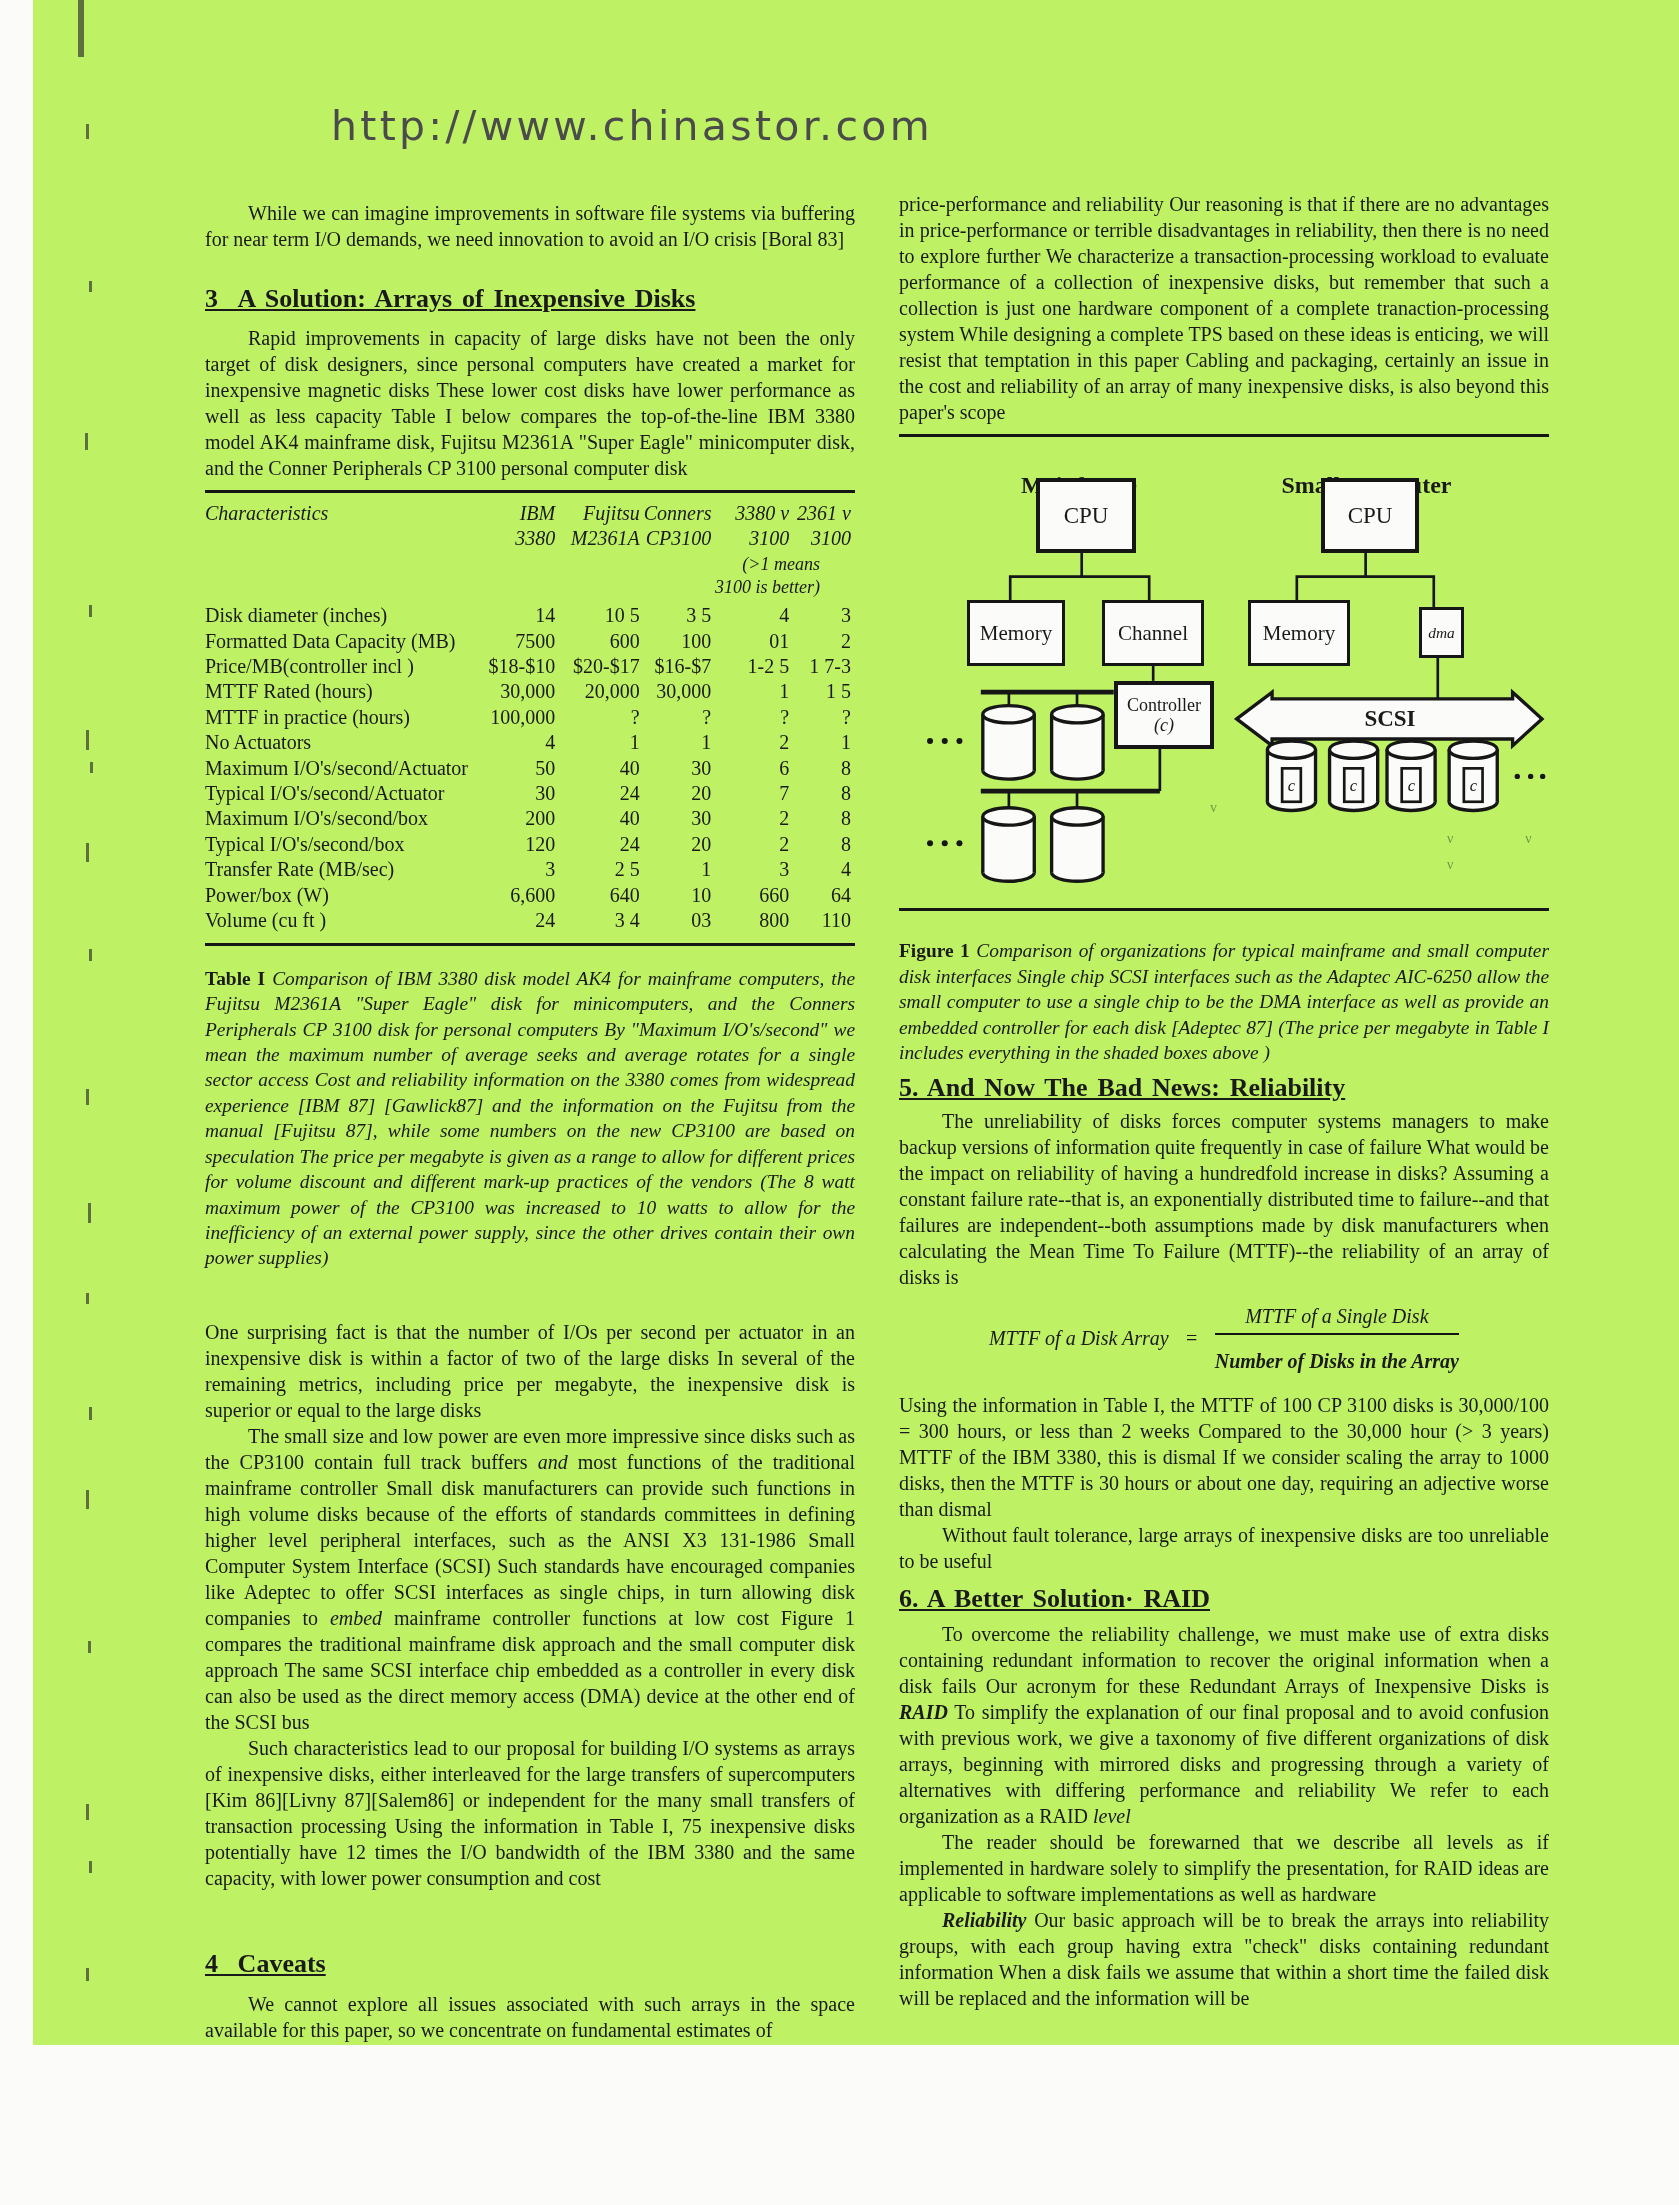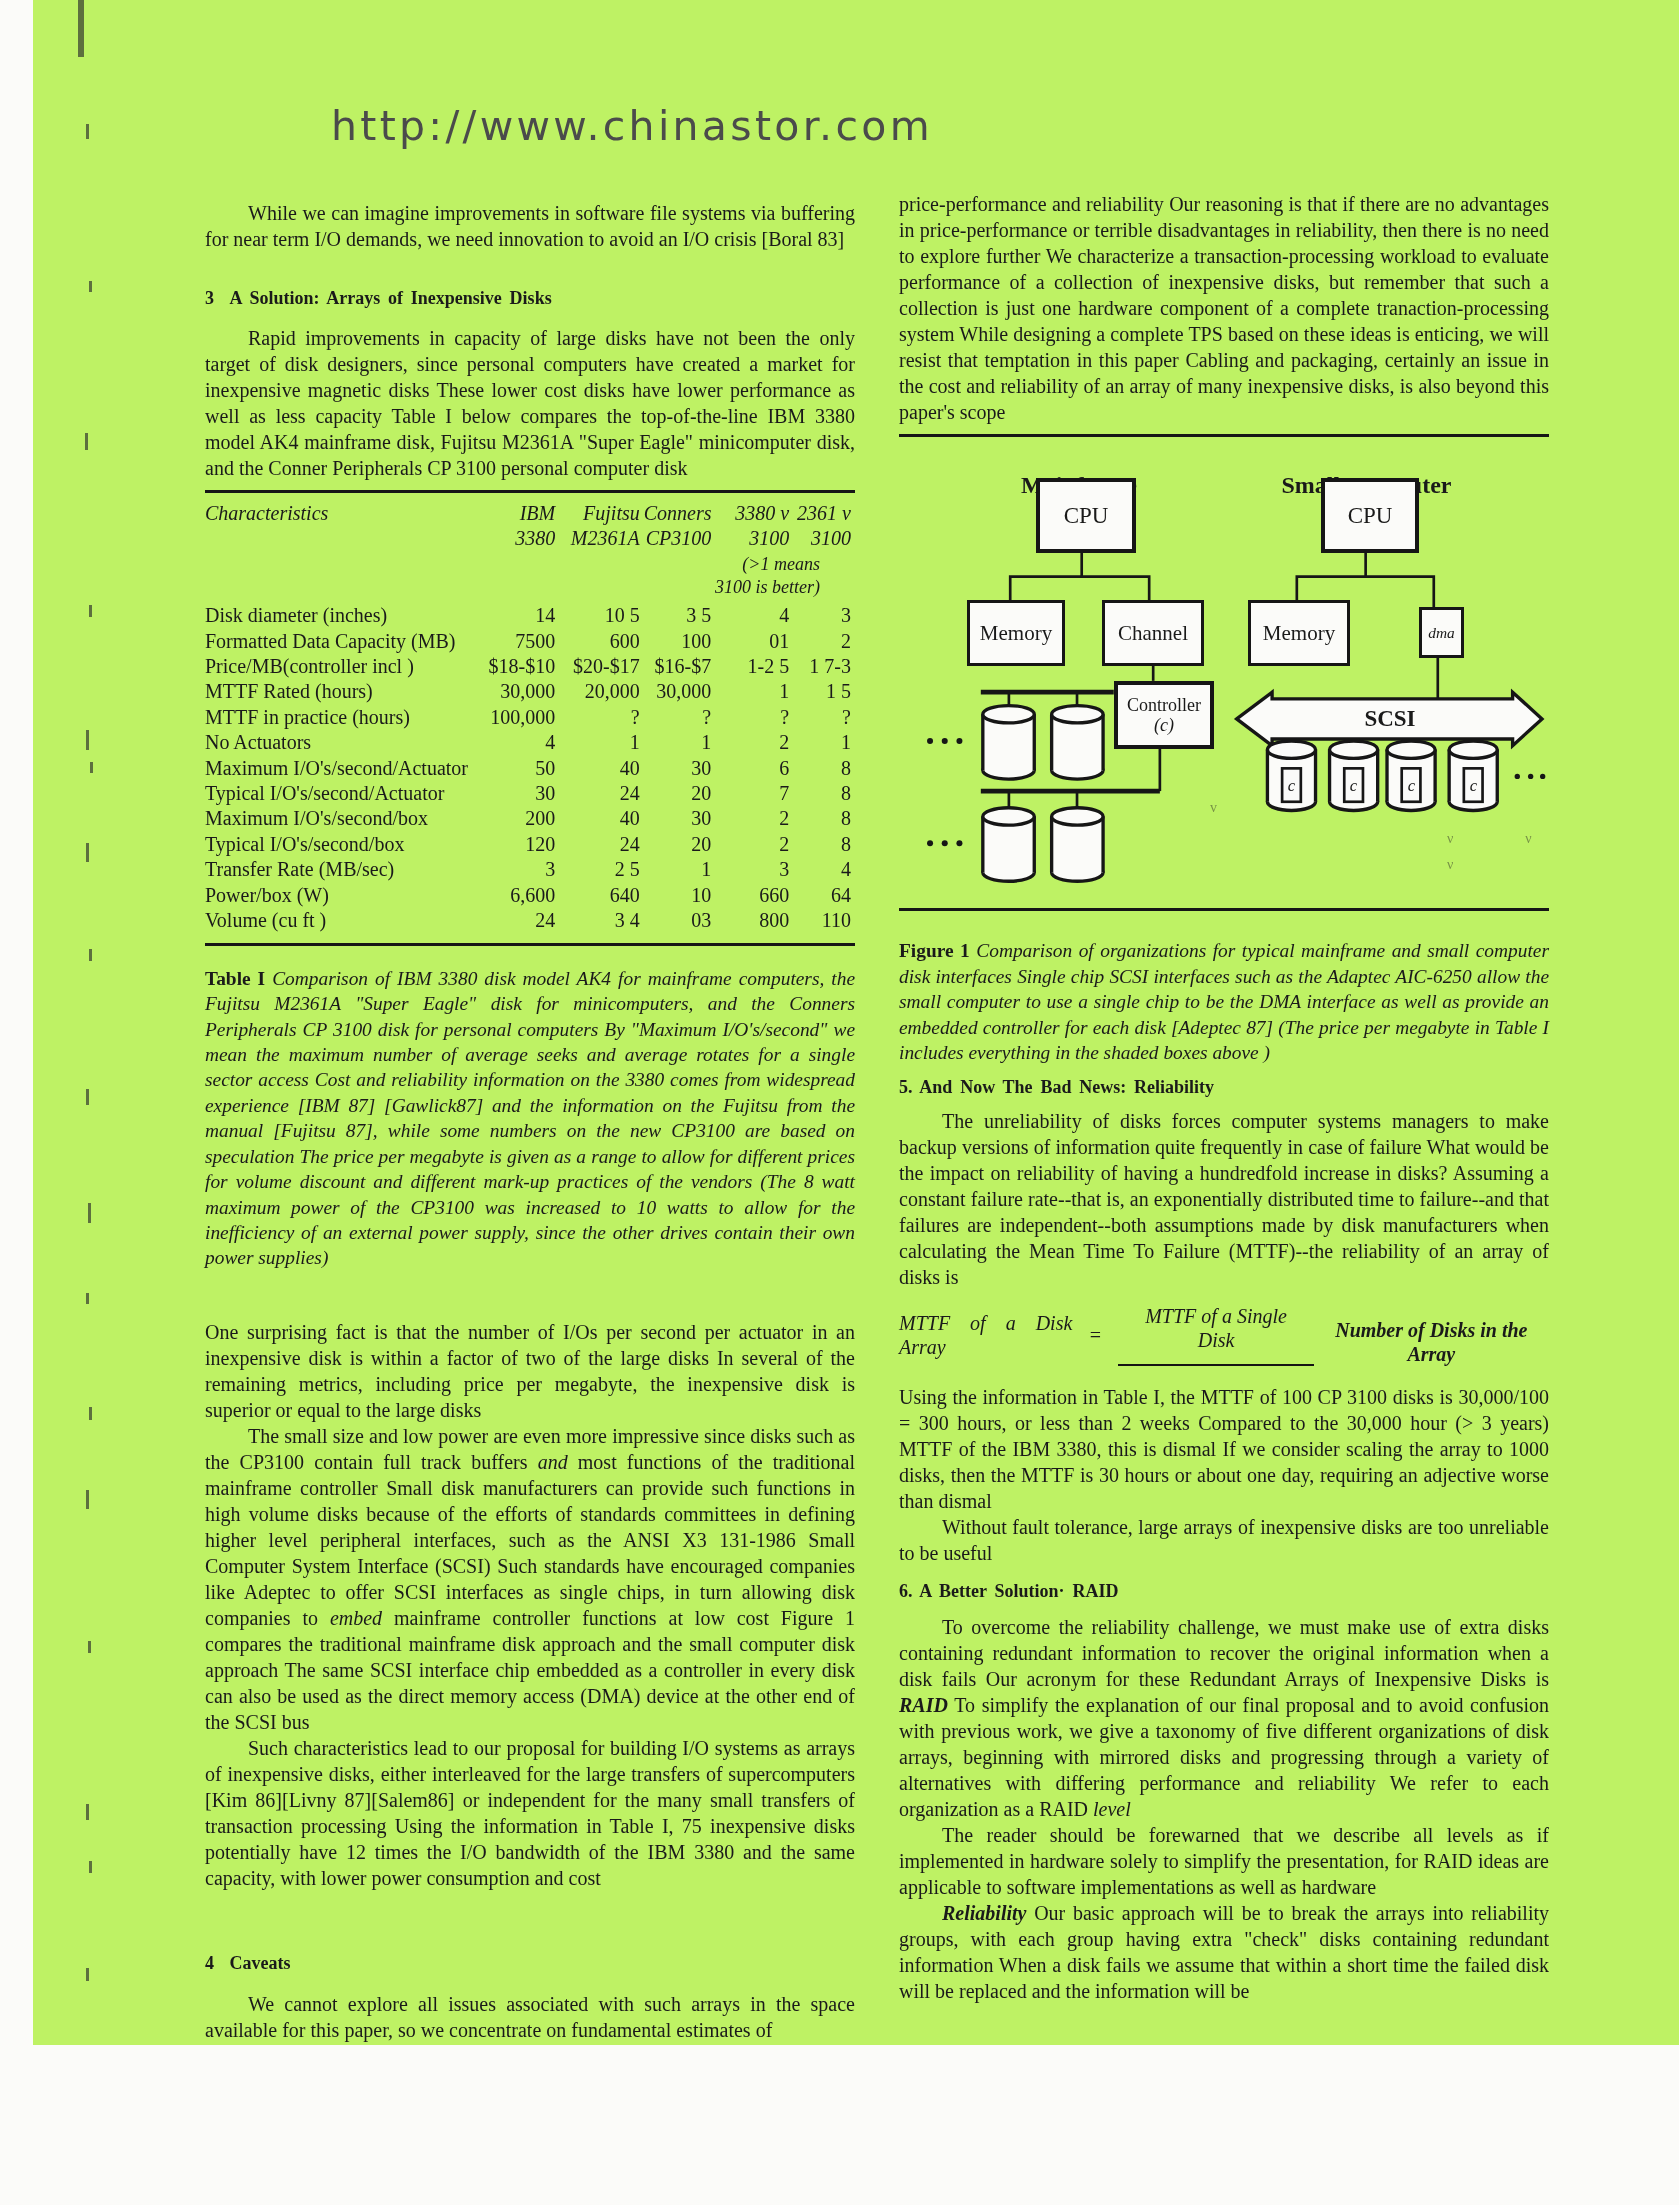--- a/index.html
+++ b/index.html
@@ -8,21 +8,21 @@
   
   .watermark{position:absolute;left:298px;top:102px;width:802px;
              font-family:"DejaVu Sans","Liberation Sans",sans-serif;
              font-size:41px;letter-spacing:3.3px;color:#4b4b4b;}
   
   .col{position:absolute;width:650px;font-size:20px;line-height:26px;text-align:justify;}
   #col-left{left:172px;top:200px;}
   #col-right{left:866px;top:191px;}
   p{margin:0;text-indent:43px;}
   p.noind{text-indent:0;}
-  .h-sec{font-weight:bold;font-size:18px;line-height:31px;word-spacing:3.3px;text-indent:0;text-align:left;}
+  .h-sec{font-weight:bold;font-size:26px;line-height:31px;word-spacing:3.3px;text-indent:0;text-align:left;text-decoration:underline;}
   #h3{margin-top:31px;margin-bottom:10.7px;}
   #h4{margin-top:57px;margin-bottom:12px;}
   #h5{margin-top:6.7px;margin-bottom:5.3px;}
   #h6{margin-top:9.4px;margin-bottom:6.7px;}
   .it{font-style:italic;} .bd{font-weight:bold;}
   
   .tbl{margin-top:9.4px;font-size:20px;}
   .t-toprule{border-top:3.3px solid #161616;margin-bottom:8px;}
   .t-botrule{border-top:3.3px solid #161616;margin-top:9.4px;}
   .t-head,.t-row{display:grid;grid-template-columns:42% 12.5% 13% 11% 12% 9.5%;line-height:25.4px;}
@@ -38,21 +38,21 @@
   .fig svg{position:absolute;left:0;top:0;}
   .fbox{position:absolute;display:flex;align-items:center;justify-content:center;
         background:#fbfbf9;text-align:center;}
   .flabel{position:absolute;display:flex;align-items:center;justify-content:center;text-align:center;}
   .fig .hdr{font-weight:bold;font-size:24px;}
   .noise{position:absolute;opacity:.45;font-size:14px;color:#222;}
   #fig-caption{margin-top:27px;}
   
   .formula{display:flex;justify-content:center;align-items:center;margin:13.4px 0 18.7px;font-size:20px;line-height:24px;}
   .f-eq{margin:0 17.4px;}
-  .frac{display:inline-flex;flex-direction:row;text-align:center;}
+  .frac{display:inline-flex;flex-direction:column;text-align:center;}
   .f-num{border-bottom:2px solid #141414;padding:0 9.4px 5.3px;}
   .f-den{padding-top:14px;}
   
   .pageno{position:absolute;left:0;top:2157px;width:1679px;text-align:center;font-size:21px;}
   
   .tick{position:absolute;background:#2a2a2a;opacity:.65;}
   .vline{position:absolute;background:#3a3a3a;opacity:.8;width:2px;}
 </style>
 </head>
 <body>

